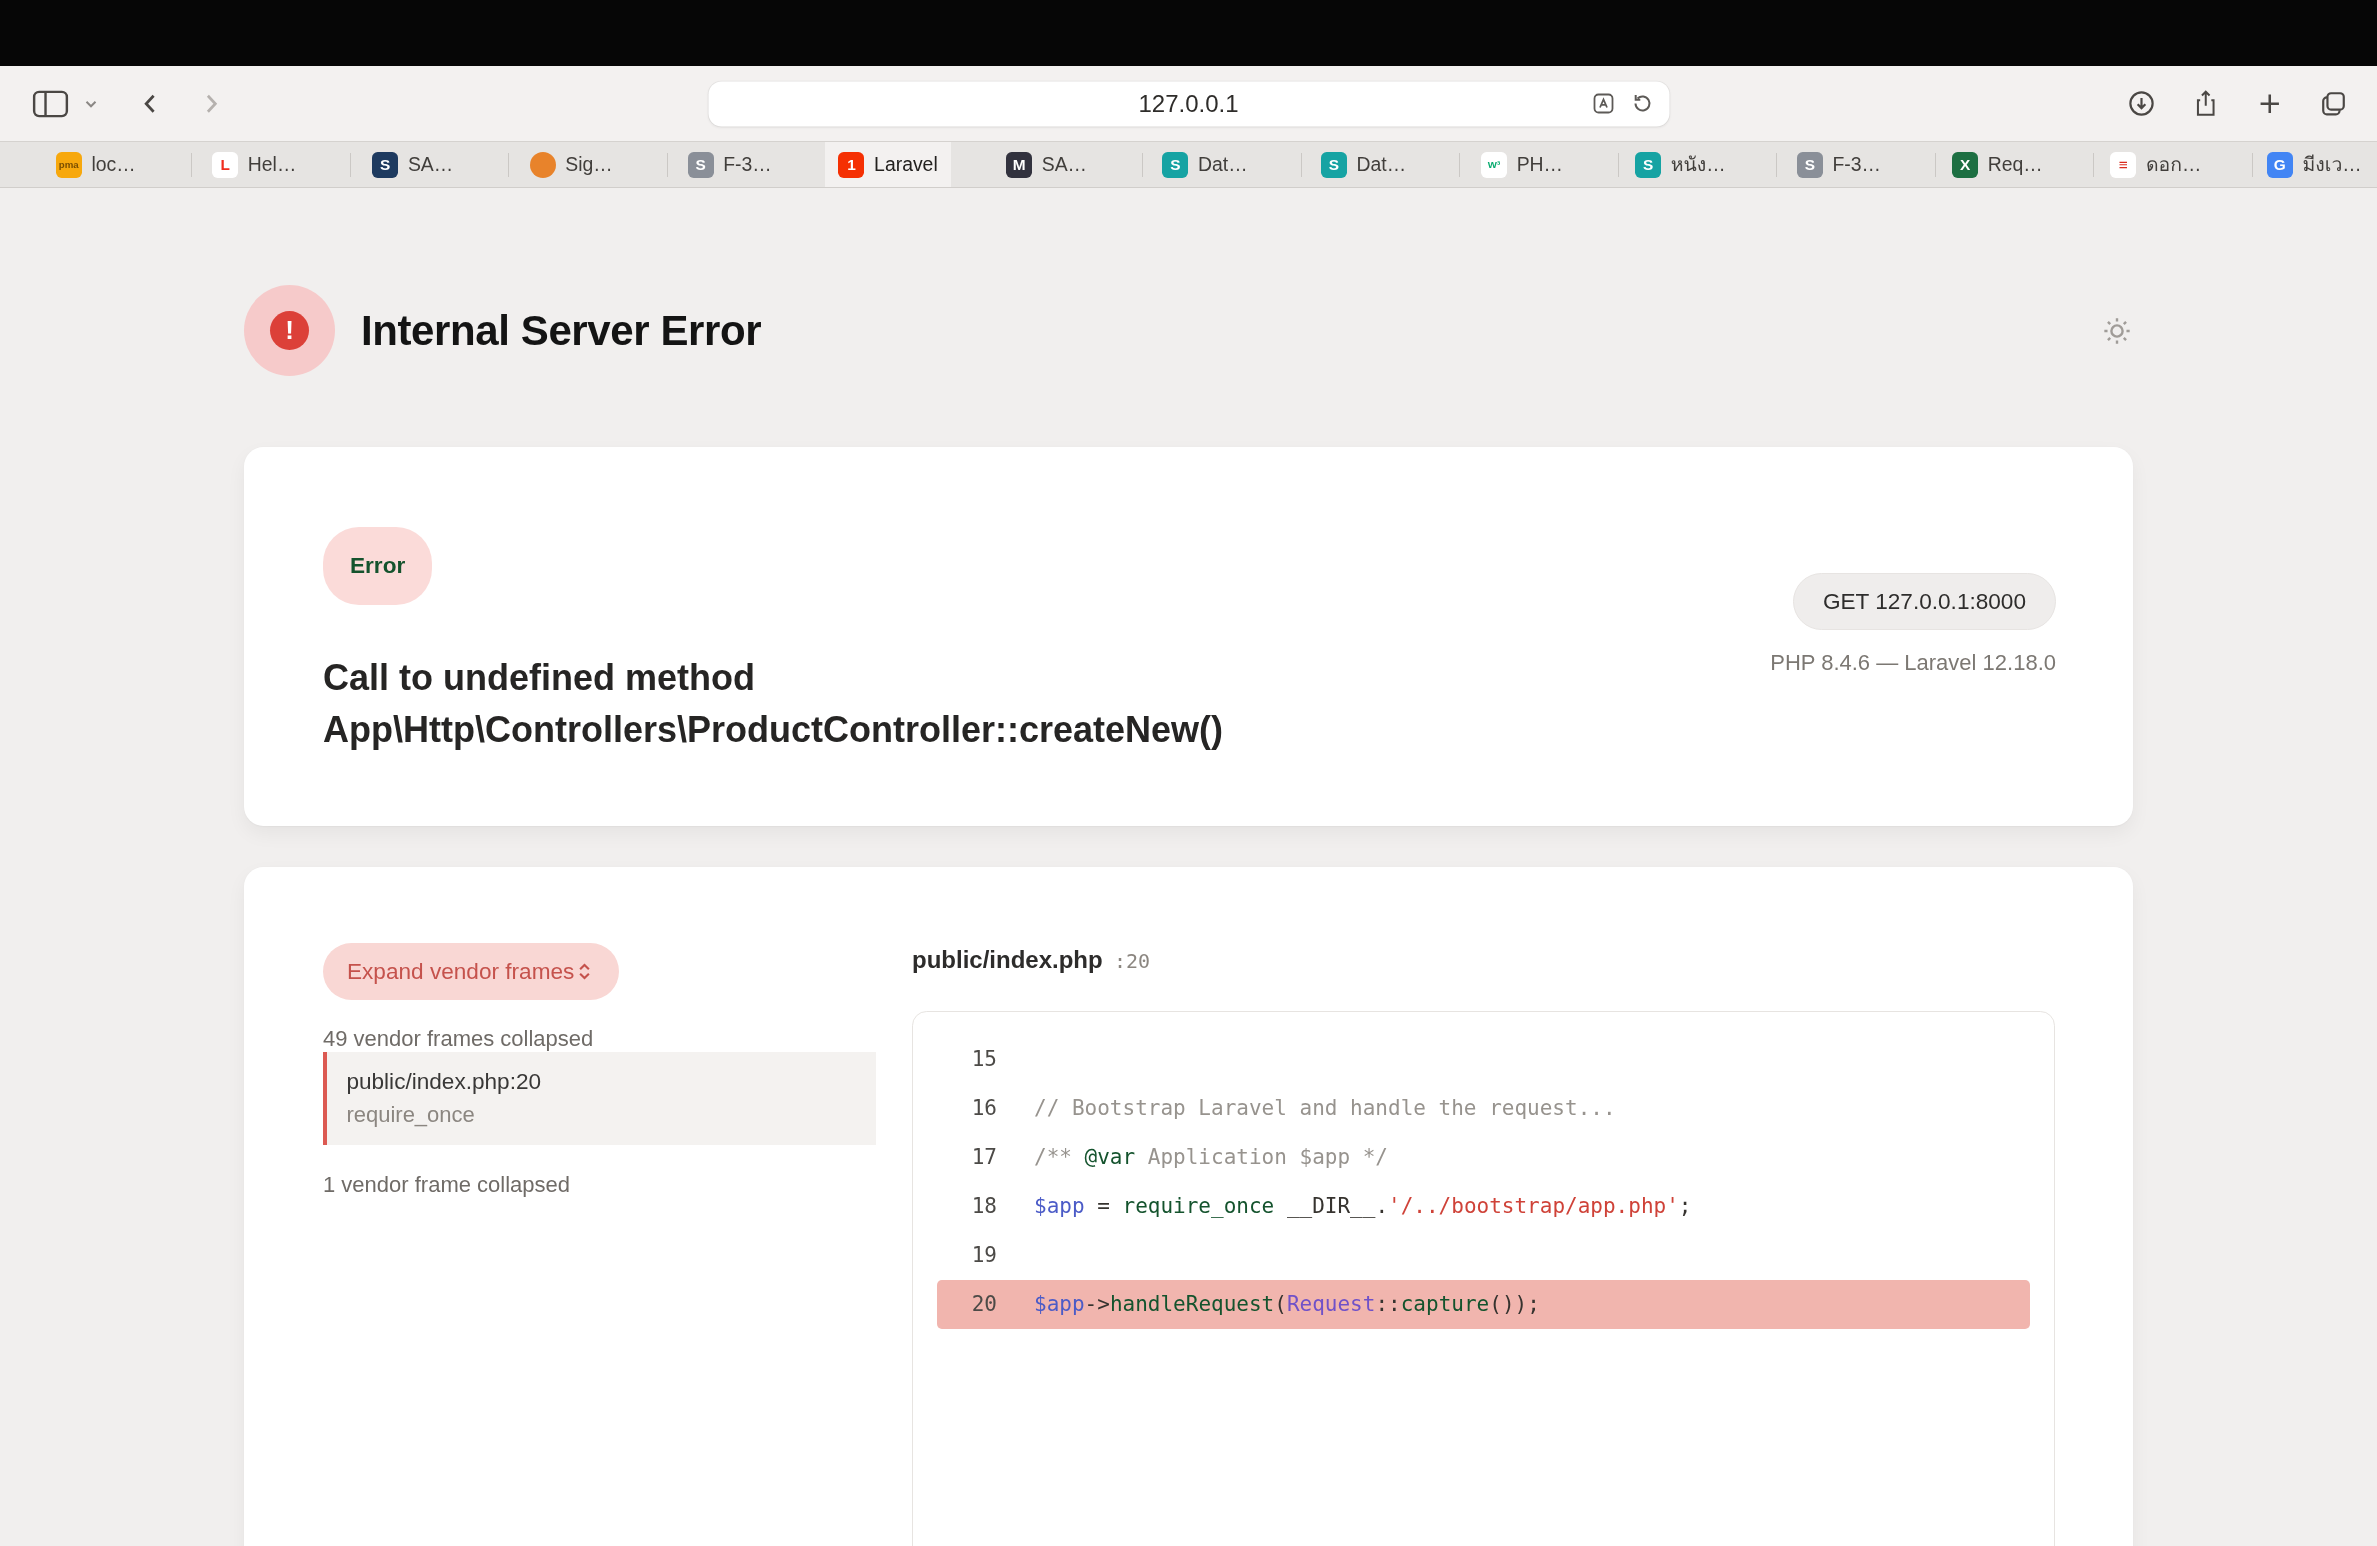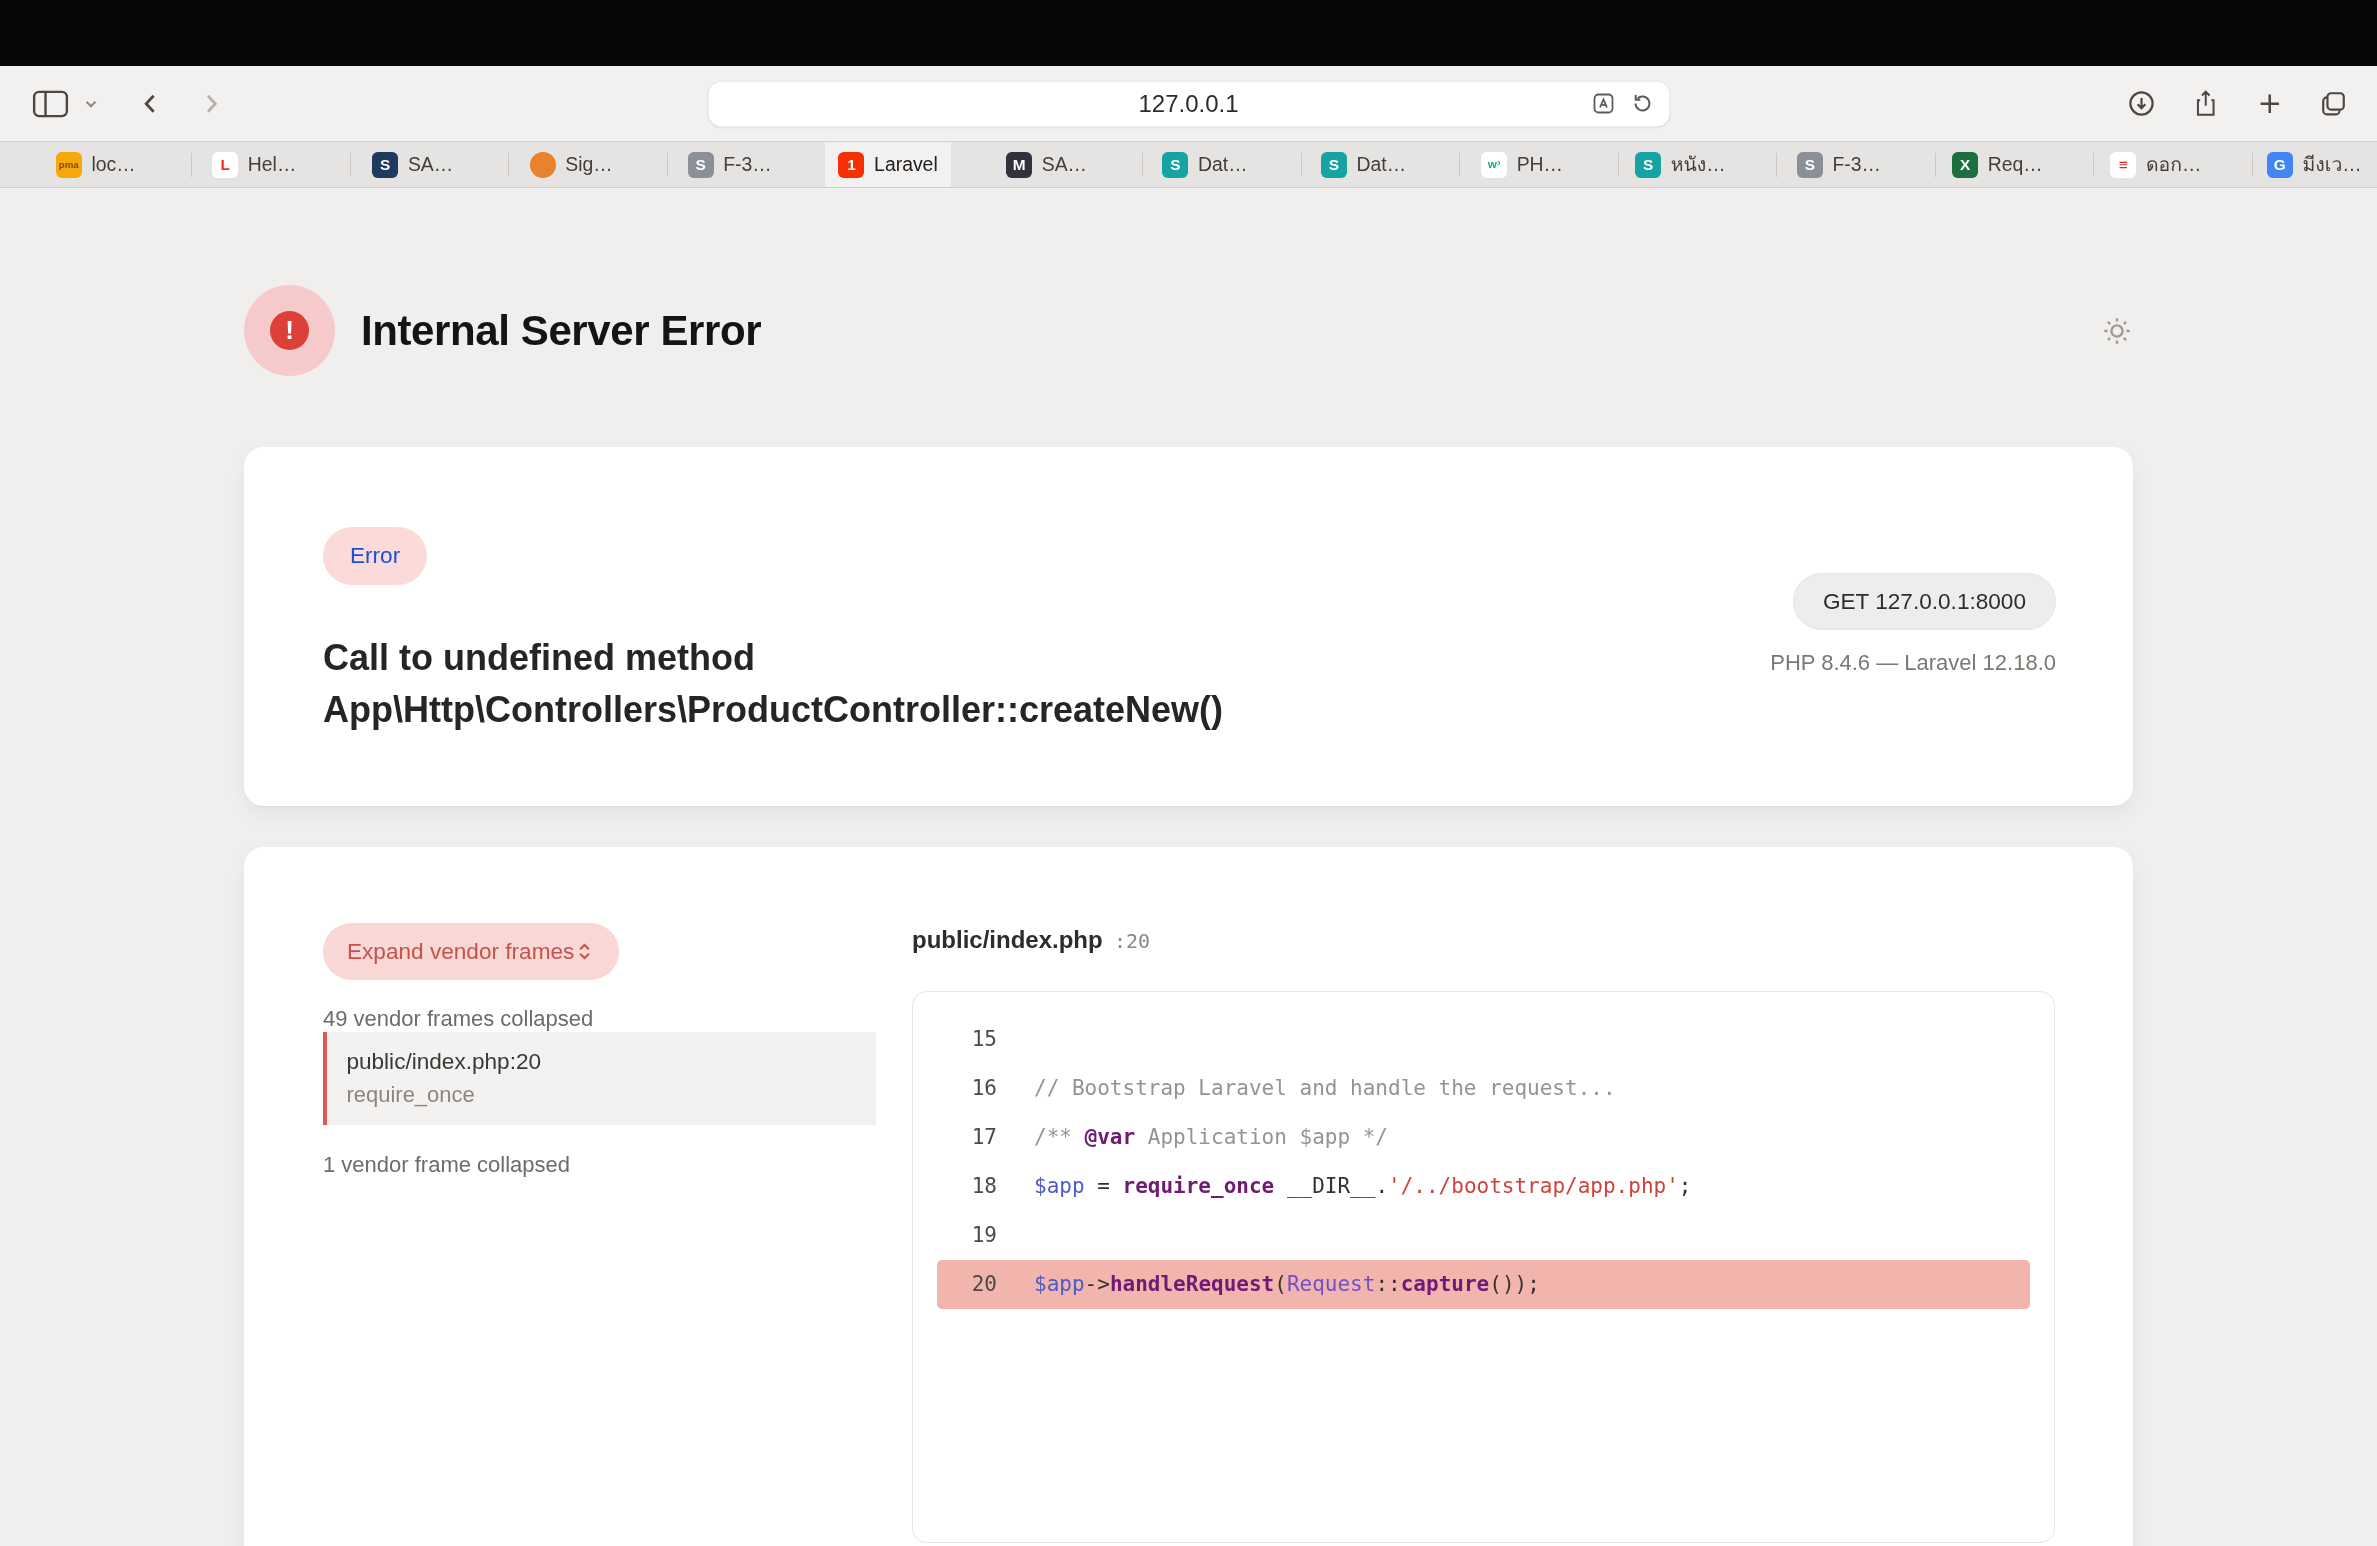--- a/index.html
+++ b/index.html
@@ -78,22 +78,22 @@
   }
   .page-title { font-size:42px; font-weight:700; color:#141414; letter-spacing:-0.4px; }
   .theme-toggle { margin-left:auto; color:#a09c98; display:flex; align-items:center; }
 
   .card {
     background:#ffffff; border-radius:19.4px;
     box-shadow:0 8px 19.4px rgba(0,0,0,0.05), 0 0.8px 1.6px rgba(0,0,0,0.03);
   }
   .error-card { margin-top:71px; padding:80px 77px 70px 79px; display:flex; justify-content:space-between; align-items:flex-start; }
   .badge {
-    display:inline-block; padding:16px 27px; border-radius:36px;
-    background:#fbdbd9; color:#1d4ed8; font-size:22.6px; font-weight:400;
+    display:inline-block; padding:26px 27px; border-radius:36px;
+    background:#fbdbd9; color:#14532d; font-size:22.6px; font-weight:700;
   }
   .exception-message {
     margin-top:47px; font-size:36px; font-weight:700; color:#262524;
     line-height:52px; max-width:1294px; word-break:break-word;
   }
   .error-meta { display:flex; flex-direction:column; align-items:flex-end; margin-top:46px; flex:none; }
   .request-pill {
     padding:14.6px 29px; border-radius:36px; background:#efedec; border:0.8px solid #e7e4e2;
     font-size:22.6px; color:#2e2d2c; white-space:nowrap;
   }
@@ -125,21 +125,21 @@
     padding-top:22.6px; height:552px; overflow:hidden;
   }
   .code-line {
     display:flex; align-items:center; height:49px; margin:0 24px;
     font-family:"DejaVu Sans Mono", monospace; font-size:21px; border-radius:4.9px;
   }
   .code-line .ln { width:60px; text-align:right; color:#4c4a47; flex:none; }
   .code-line .code { margin-left:37px; white-space:pre; }
   .code-line.hl { background:#f1b5ae; }
   .tok-comment { color:#97938e; }
-  .tok-keyword { color:#701a75;font-weight:bold; }
+  .tok-keyword { color:#14532d; }
   .tok-string  { color:#cf4238; }
   .tok-var     { color:#4b5bc7; }
   .tok-class   { color:#7051c8; }
   .tok-plain   { color:#36332f; }
 
   svg { display:block; }
 </style>
 </head>
 <body>
 

